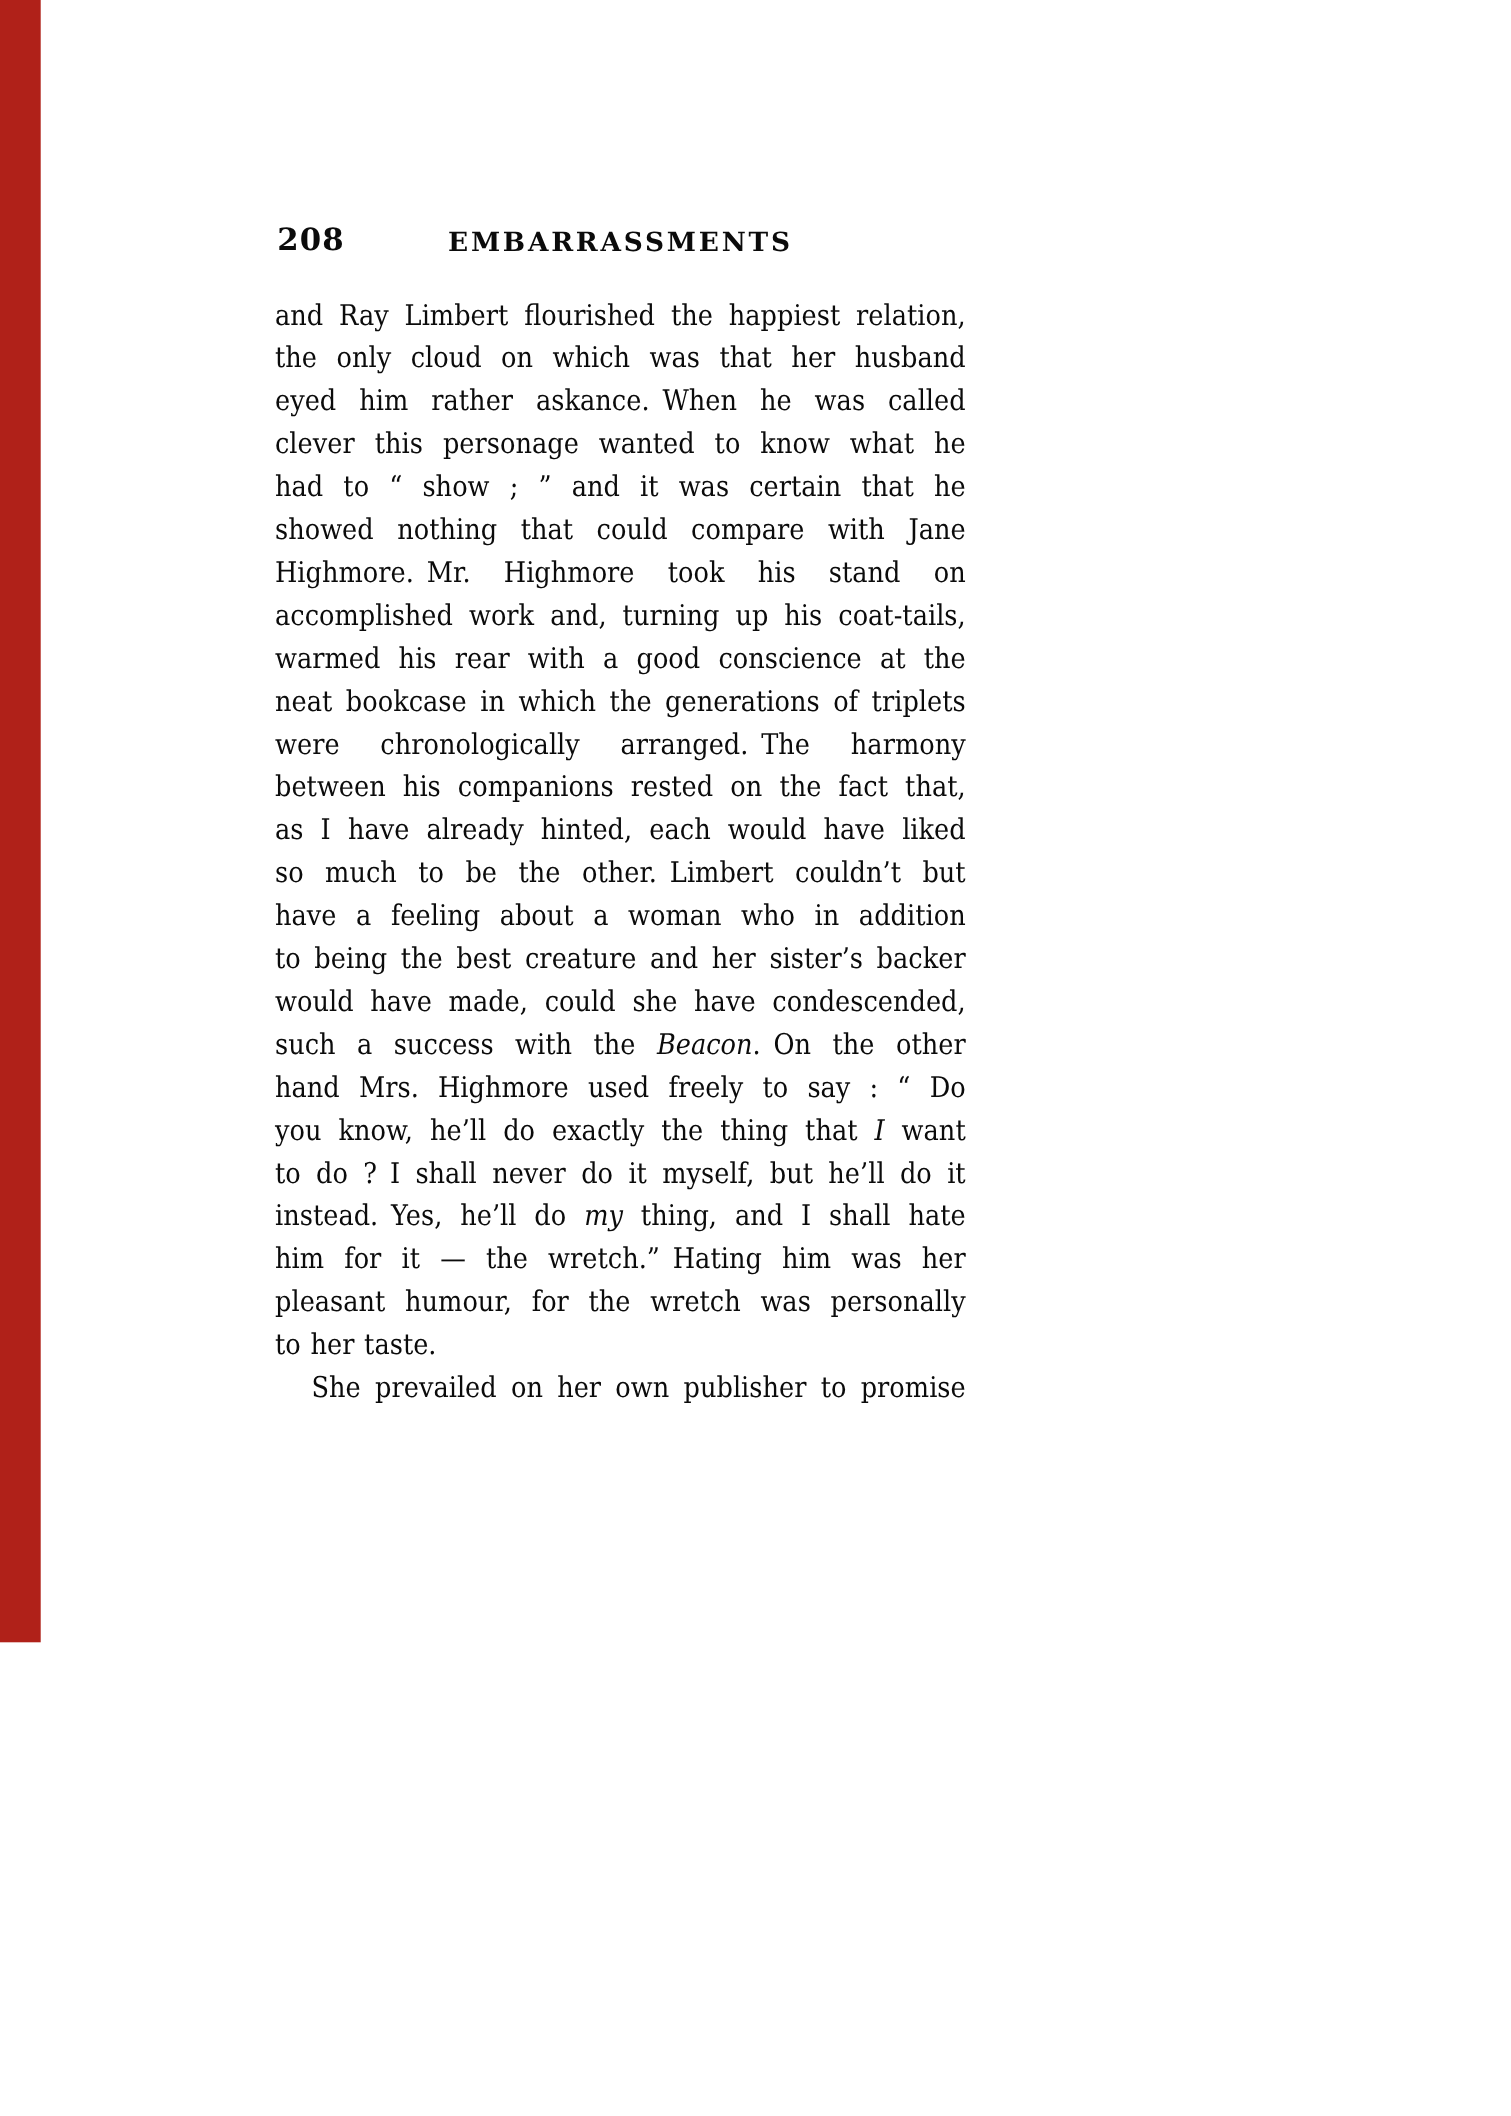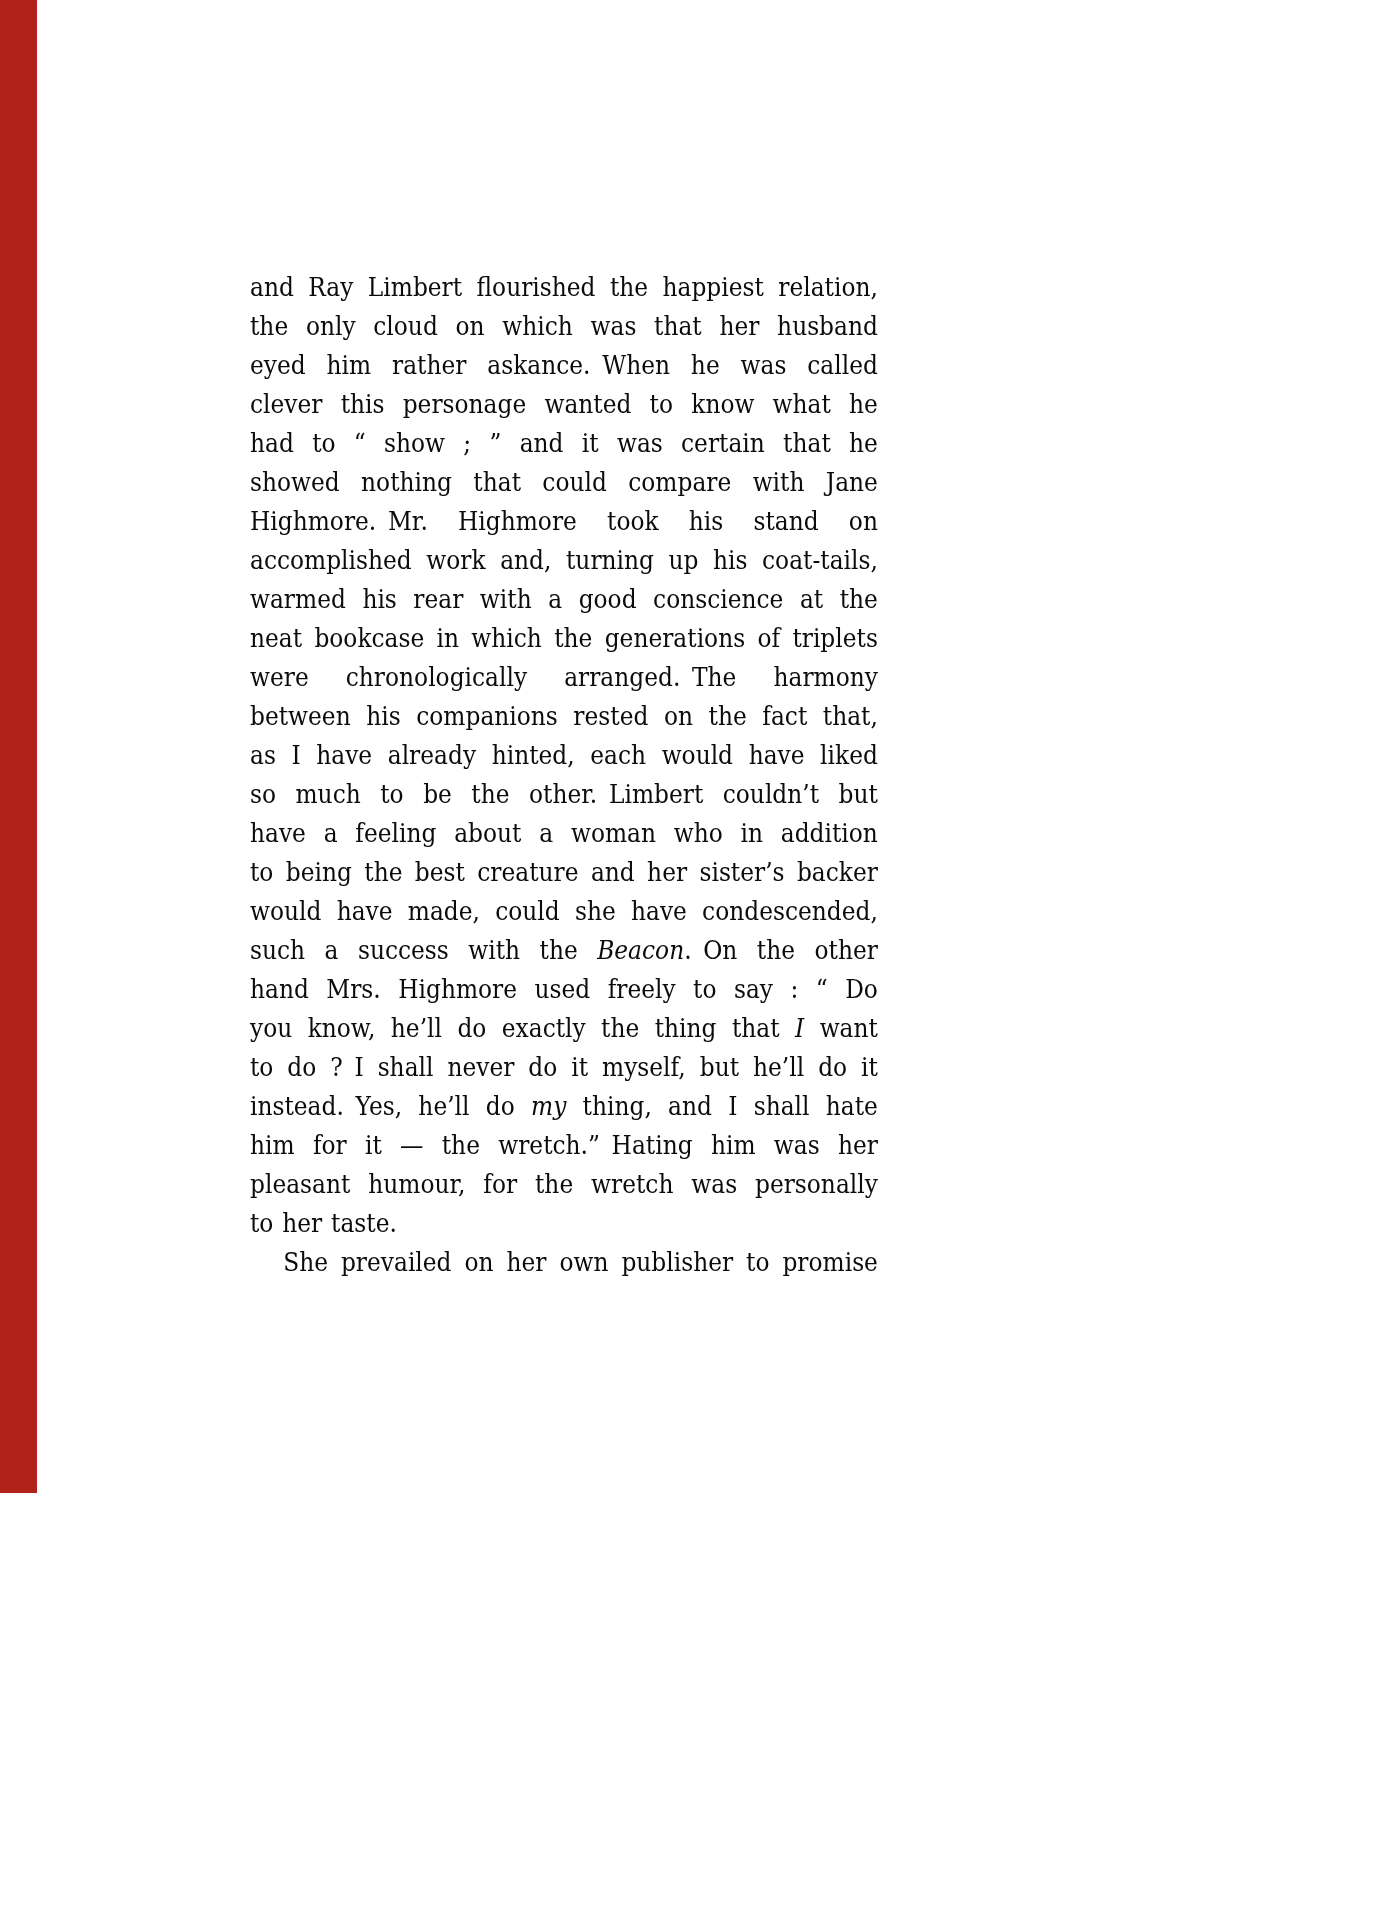--- a/index.html
+++ b/index.html
@@ -74,20 +74,24 @@
   .it {
     font-style: italic;
   }
 </style>
 </head>
 <body>
 
 <div class="page" style="background: rgb(255, 255, 255); color: rgb(11, 11, 11);">
   <div class="edge" style="background: rgb(176, 33, 25);"></div>
 
+  <header class="running-head">
+    <span class="folio">208</span>
+    <span class="title">EMBARRASSMENTS</span>
+  </header>
 
   <main class="body-text" id="body-lines">
       <div class="line"><span>and Ray Limbert flourished the happiest relation,</span></div>
       <div class="line"><span>the only cloud on which was that her husband</span></div>
       <div class="line"><span>eyed him rather askance. When he was called</span></div>
       <div class="line"><span>clever this personage wanted to know what he</span></div>
       <div class="line"><span>had to “ show ; ” and it was certain that he</span></div>
       <div class="line"><span>showed nothing that could compare with Jane</span></div>
       <div class="line"><span>Highmore. Mr. Highmore took his stand on</span></div>
       <div class="line"><span>accomplished work and, turning up his coat-tails,</span></div>

